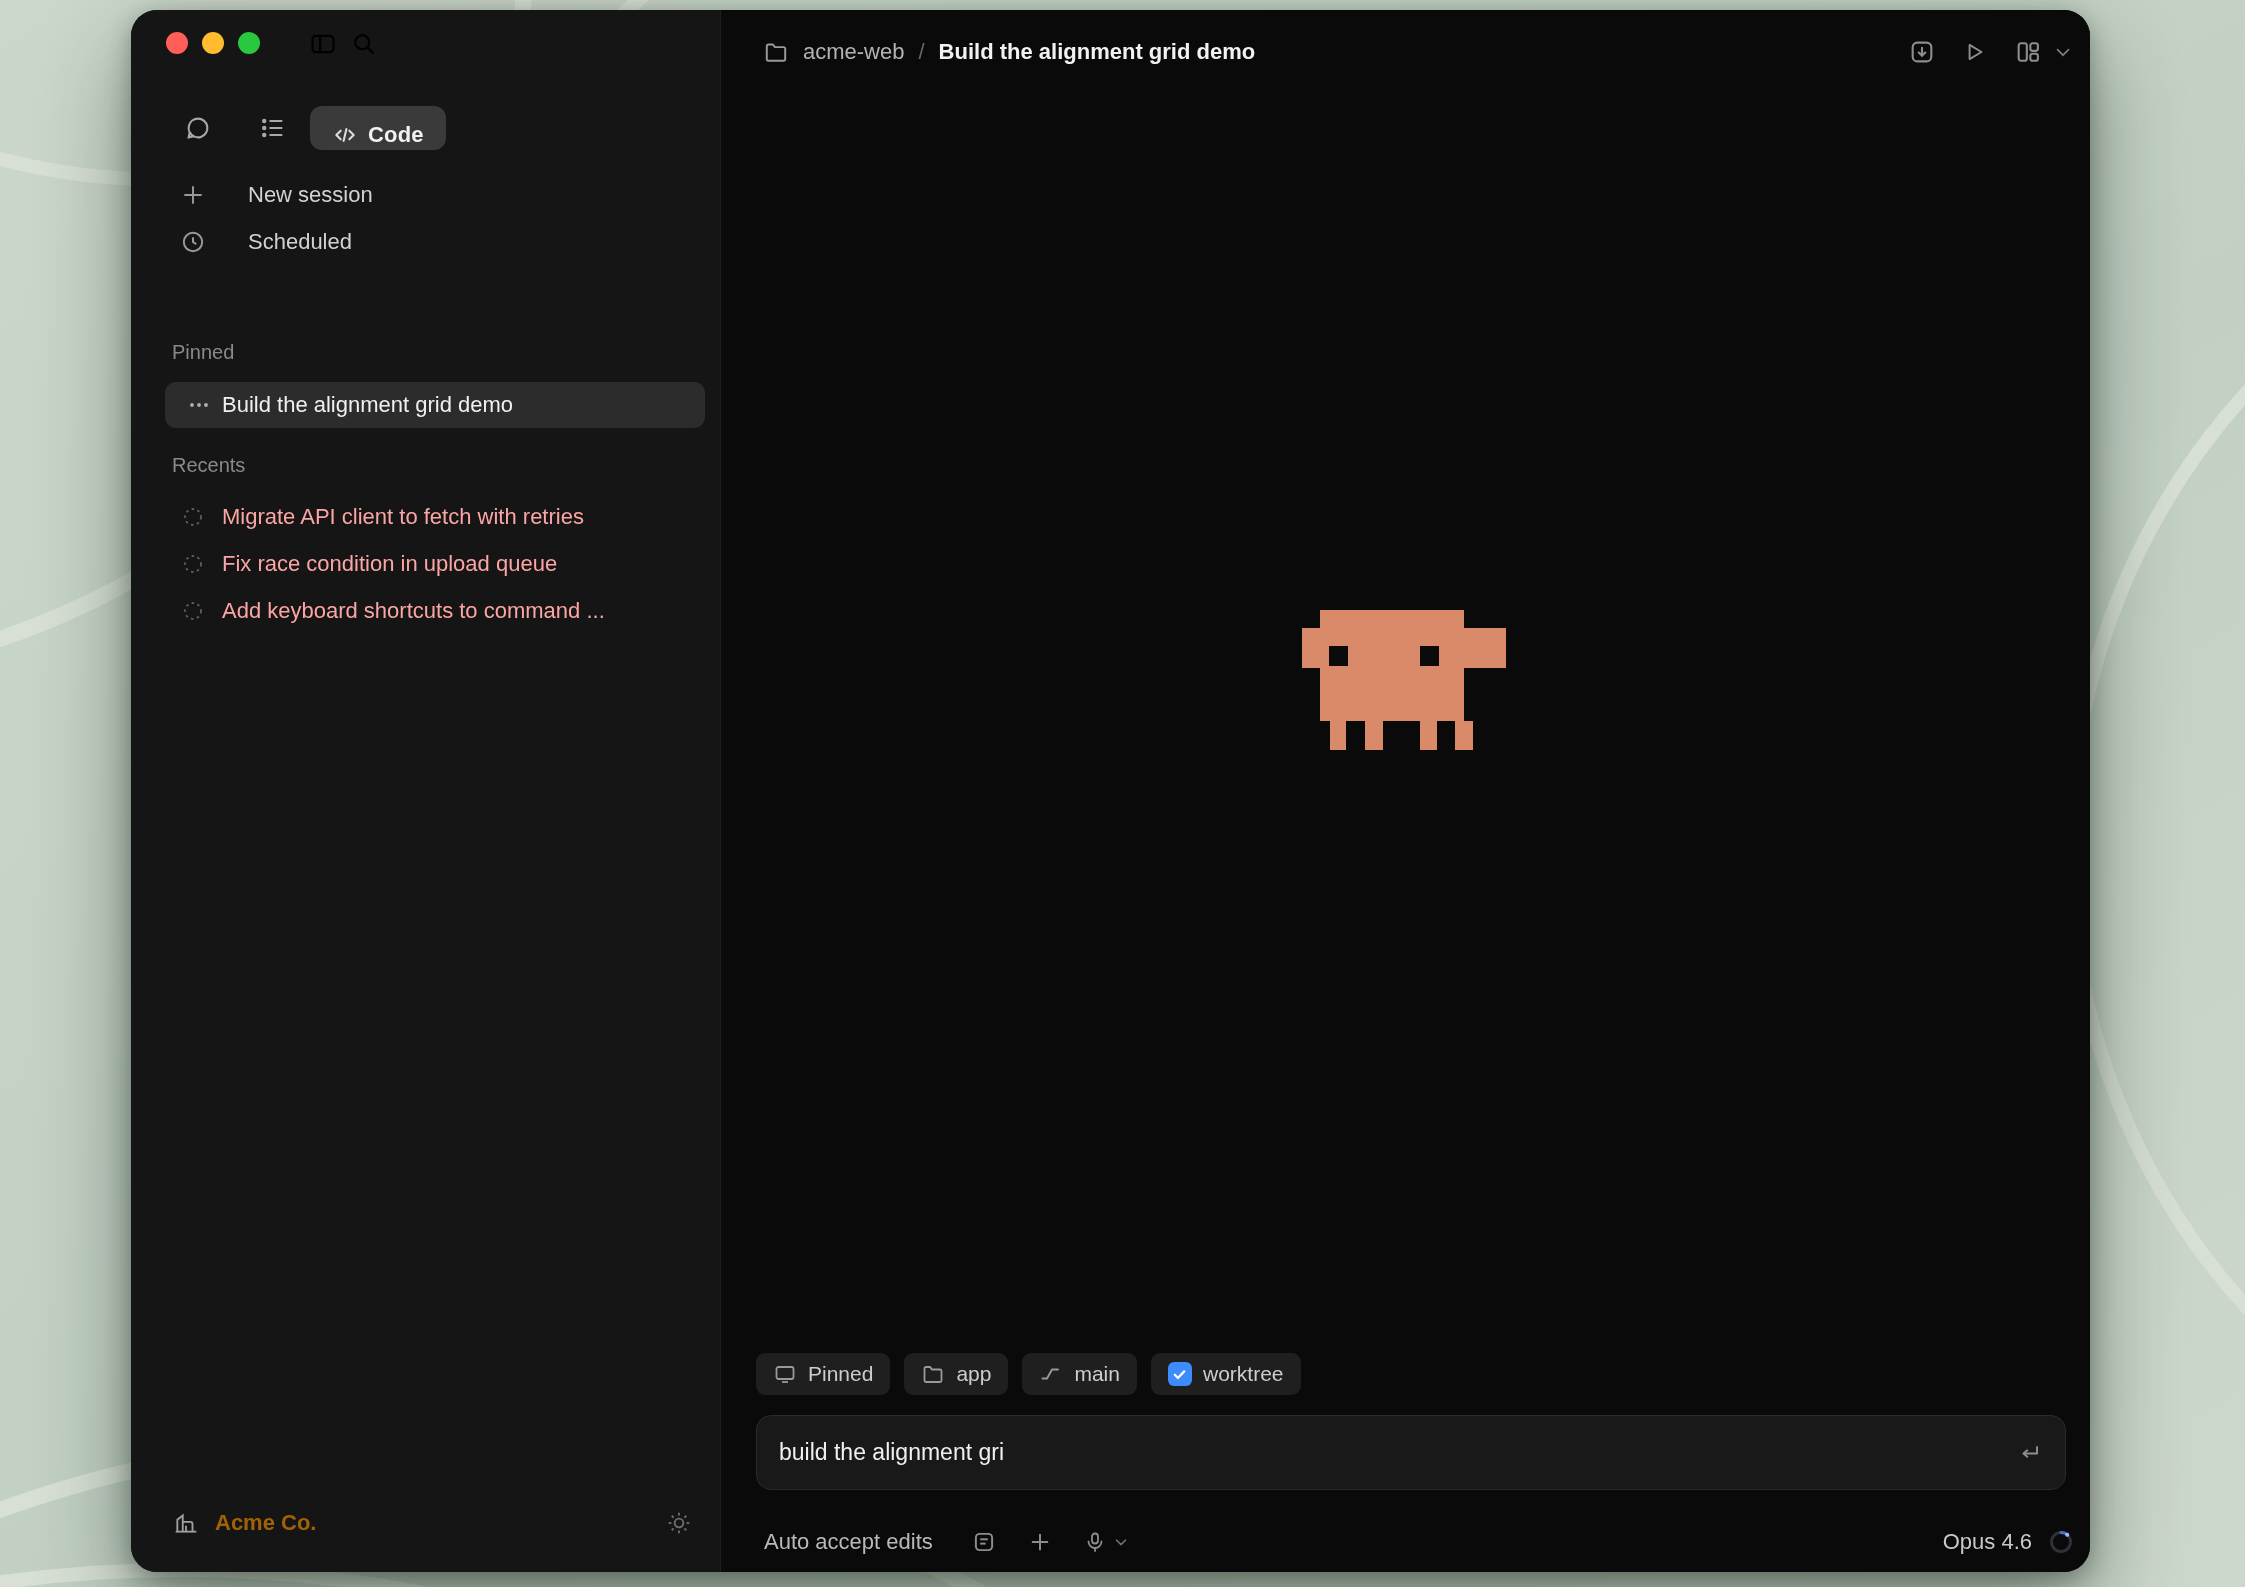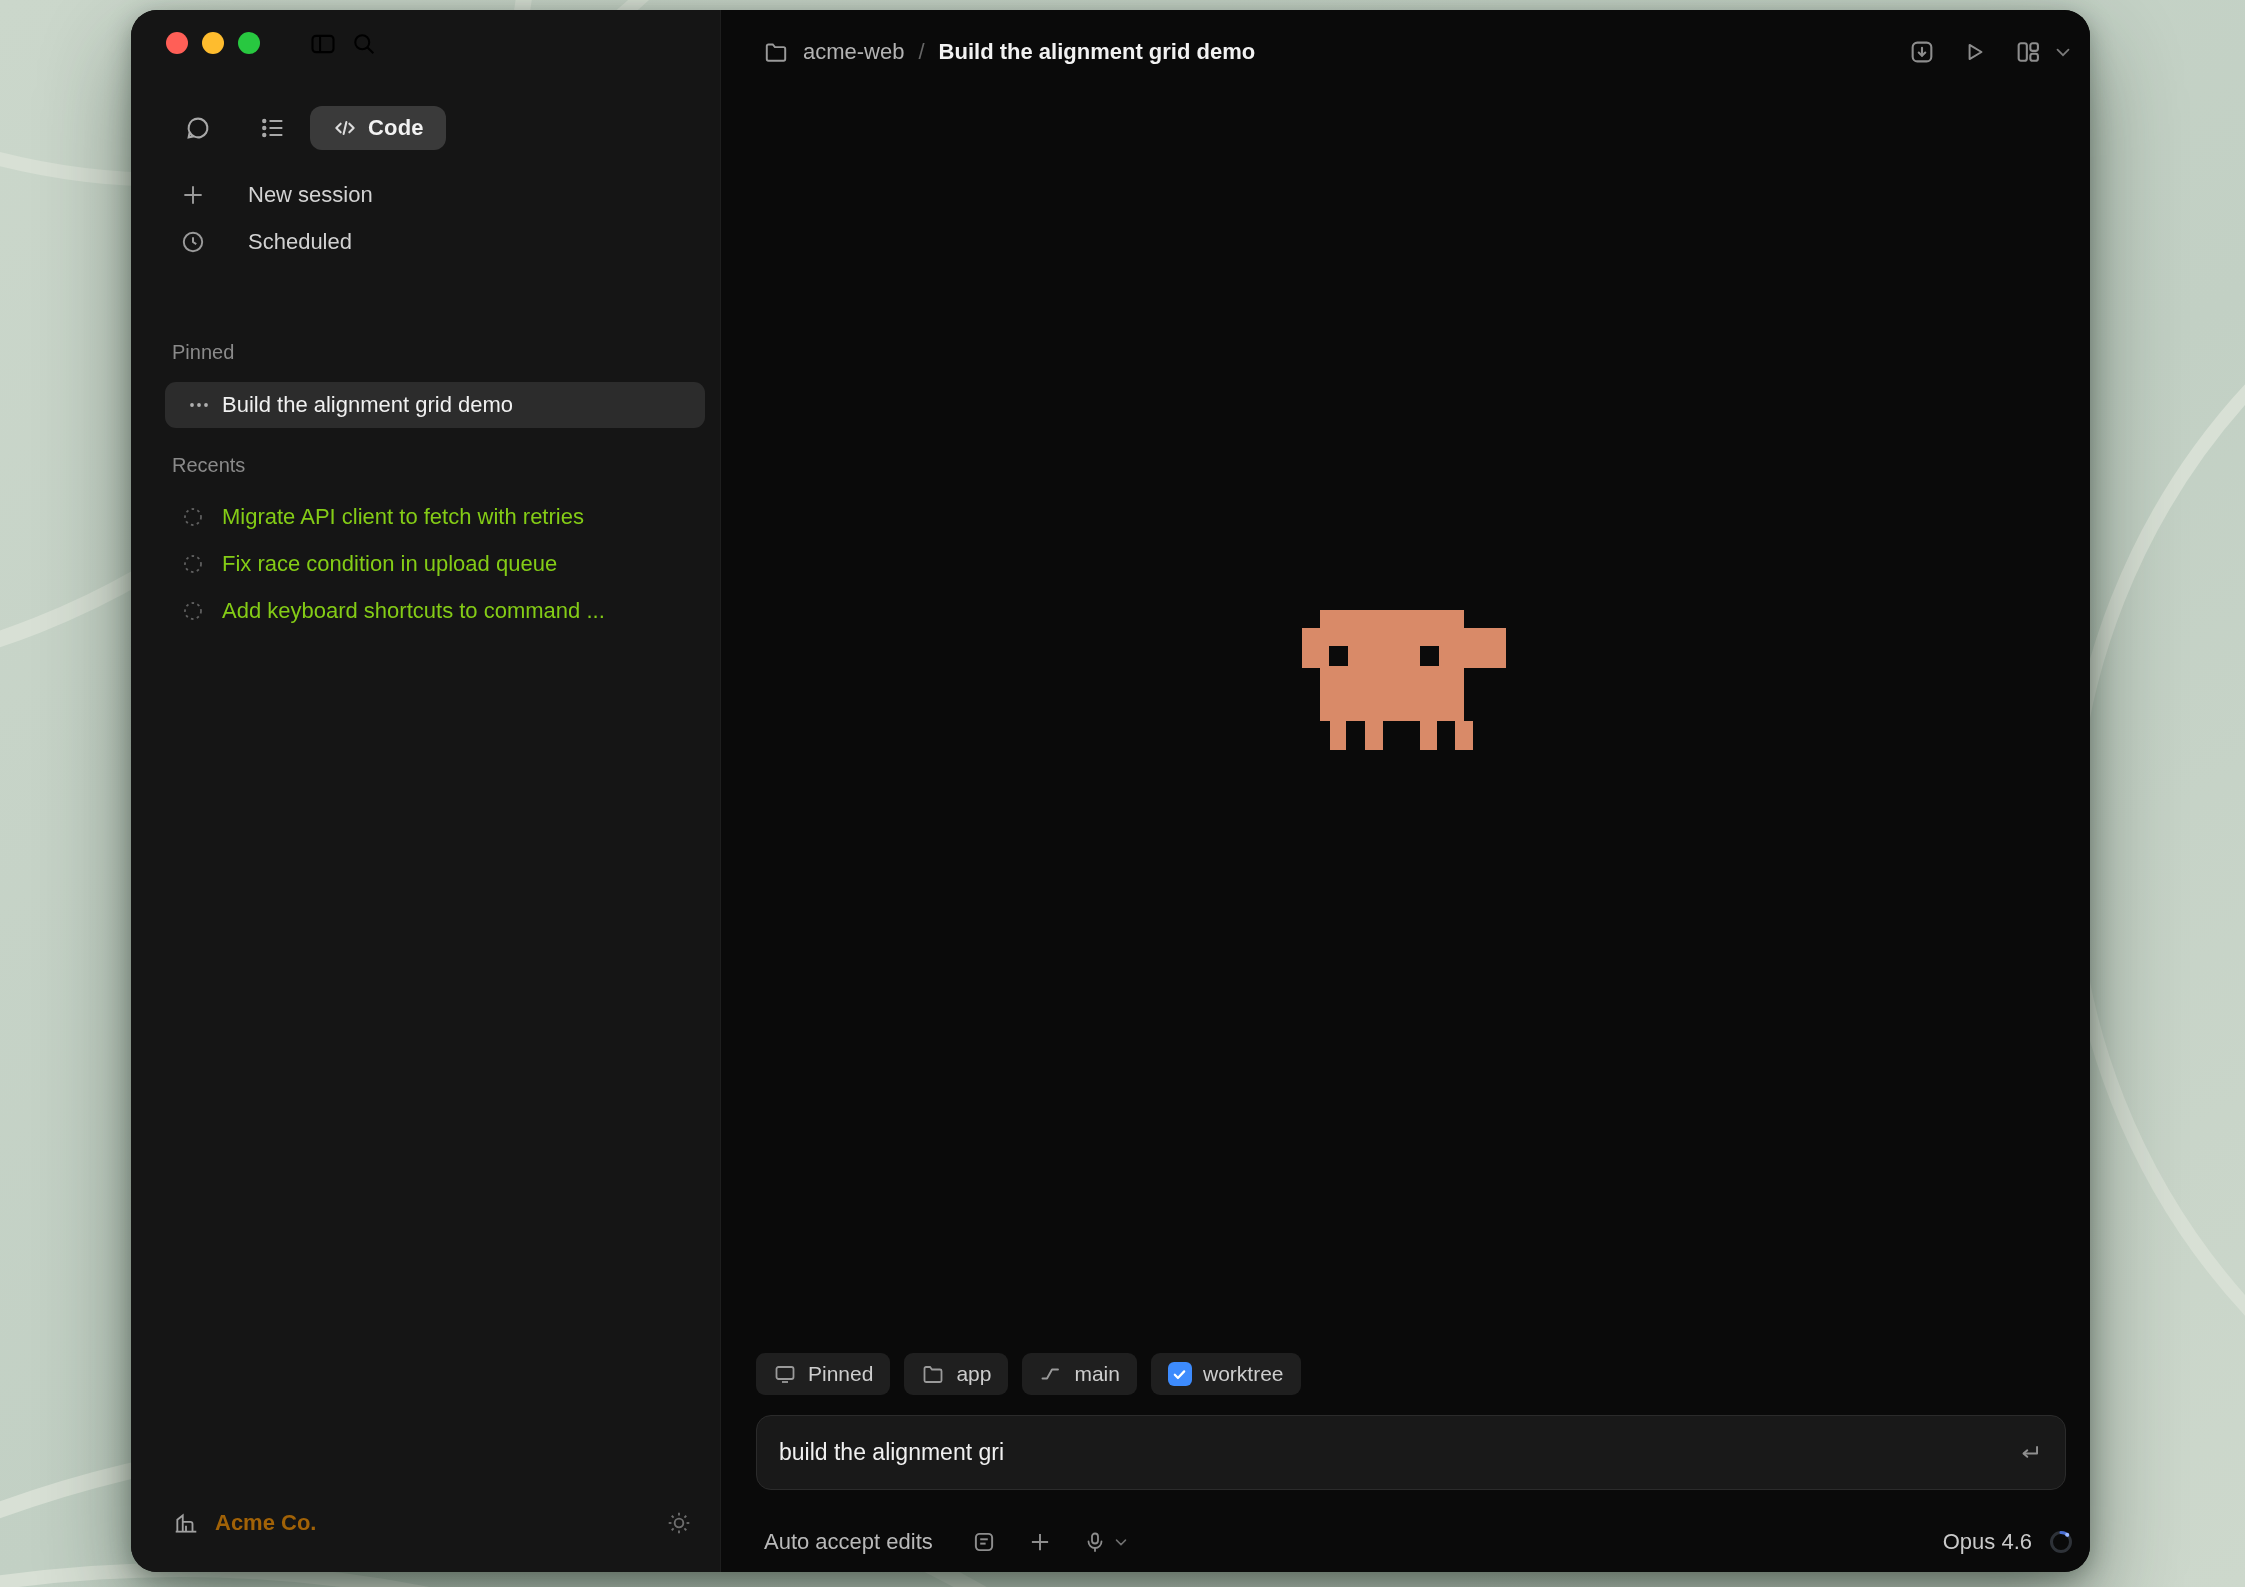--- a/index.html
+++ b/index.html
@@ -26,23 +26,23 @@
     flex: none;
   }
   .traffic-lights { position: absolute; left: 35px; top: 22px; display: flex; gap: 14px; }
   .light { width: 22px; height: 22px; border-radius: 50%; }
   .win-icon { position: absolute; top: 20px; color: #7d7d7d; }
   .icon-btn { background: none; border: none; cursor: pointer; color: inherit; display: inline-flex; align-items: center; justify-content: center; }
 
   .tabs-row { position: absolute; left: 0; top: 96px; width: 100%; height: 44px; }
   .tab-icon { position: absolute; top: 8px; color: #a8a8a8; }
   .code-pill {
-    position: absolute; left: 179px; top: 0; height: 44px; padding: 8px 22px;
+    position: absolute; left: 179px; top: 0; height: 44px; padding: 16px 22px;
     background: #3a3a3a; border: none; border-radius: 12px; cursor: pointer;
-    display: inline-flex; align-items: center; gap: 10px; color: #f2f2f2;
+    display: inline-flex; gap: 10px; color: #f2f2f2;
   }
   .code-pill .pill-label { font-size: 22px; font-weight: bold; letter-spacing: .2px; }
   .code-pill svg { color: #dcdcdc; }
 
   .nav-row {
     position: absolute; left: 0; width: 100%; height: 44px;
     display: flex; align-items: center; cursor: pointer; color: #d2d2d2;
   }
   .nav-row .nav-icon { position: absolute; left: 49px; width: 26px; display: flex; justify-content: center; color: #9a9a9a; }
   .nav-row .nav-label { margin-left: 117px; font-size: 22px; font-weight: 500; }
@@ -54,21 +54,21 @@
   .pinned-item {
     position: absolute; left: 34px; top: 372px; width: 540px; height: 46px;
     background: #2c2c2c; border-radius: 11px; display: flex; align-items: center;
     cursor: pointer;
   }
   .pinned-item .item-icon { position: absolute; left: 22px; color: #b0b0b0; display: flex; }
   .pinned-item .item-label { margin-left: 57px; font-size: 22px; font-weight: 500; color: #f0f0f0; }
 
   .recent-row {
     position: absolute; left: 0; width: 100%; height: 44px;
-    display: flex; align-items: center; cursor: pointer; color: #84cc16;
+    display: flex; align-items: center; cursor: pointer; color: #fca5a5;
   }
   .recent-row .rec-icon { position: absolute; left: 49px; width: 26px; display: flex; justify-content: center; color: #5f5f5f; }
   .recent-row .rec-label { margin-left: 91px; font-size: 22px; font-weight: 500; }
 
   .sidebar-footer {
     position: absolute; left: 0; top: 1491px; width: 100%; height: 44px;
     display: flex; align-items: center;
   }
   .sidebar-footer .org-icon { position: absolute; left: 42px; color: #a0a0a0; display: flex; }
   .sidebar-footer .org-label { margin-left: 84px; font-size: 22px; font-weight: 700; color: #a16207; }

